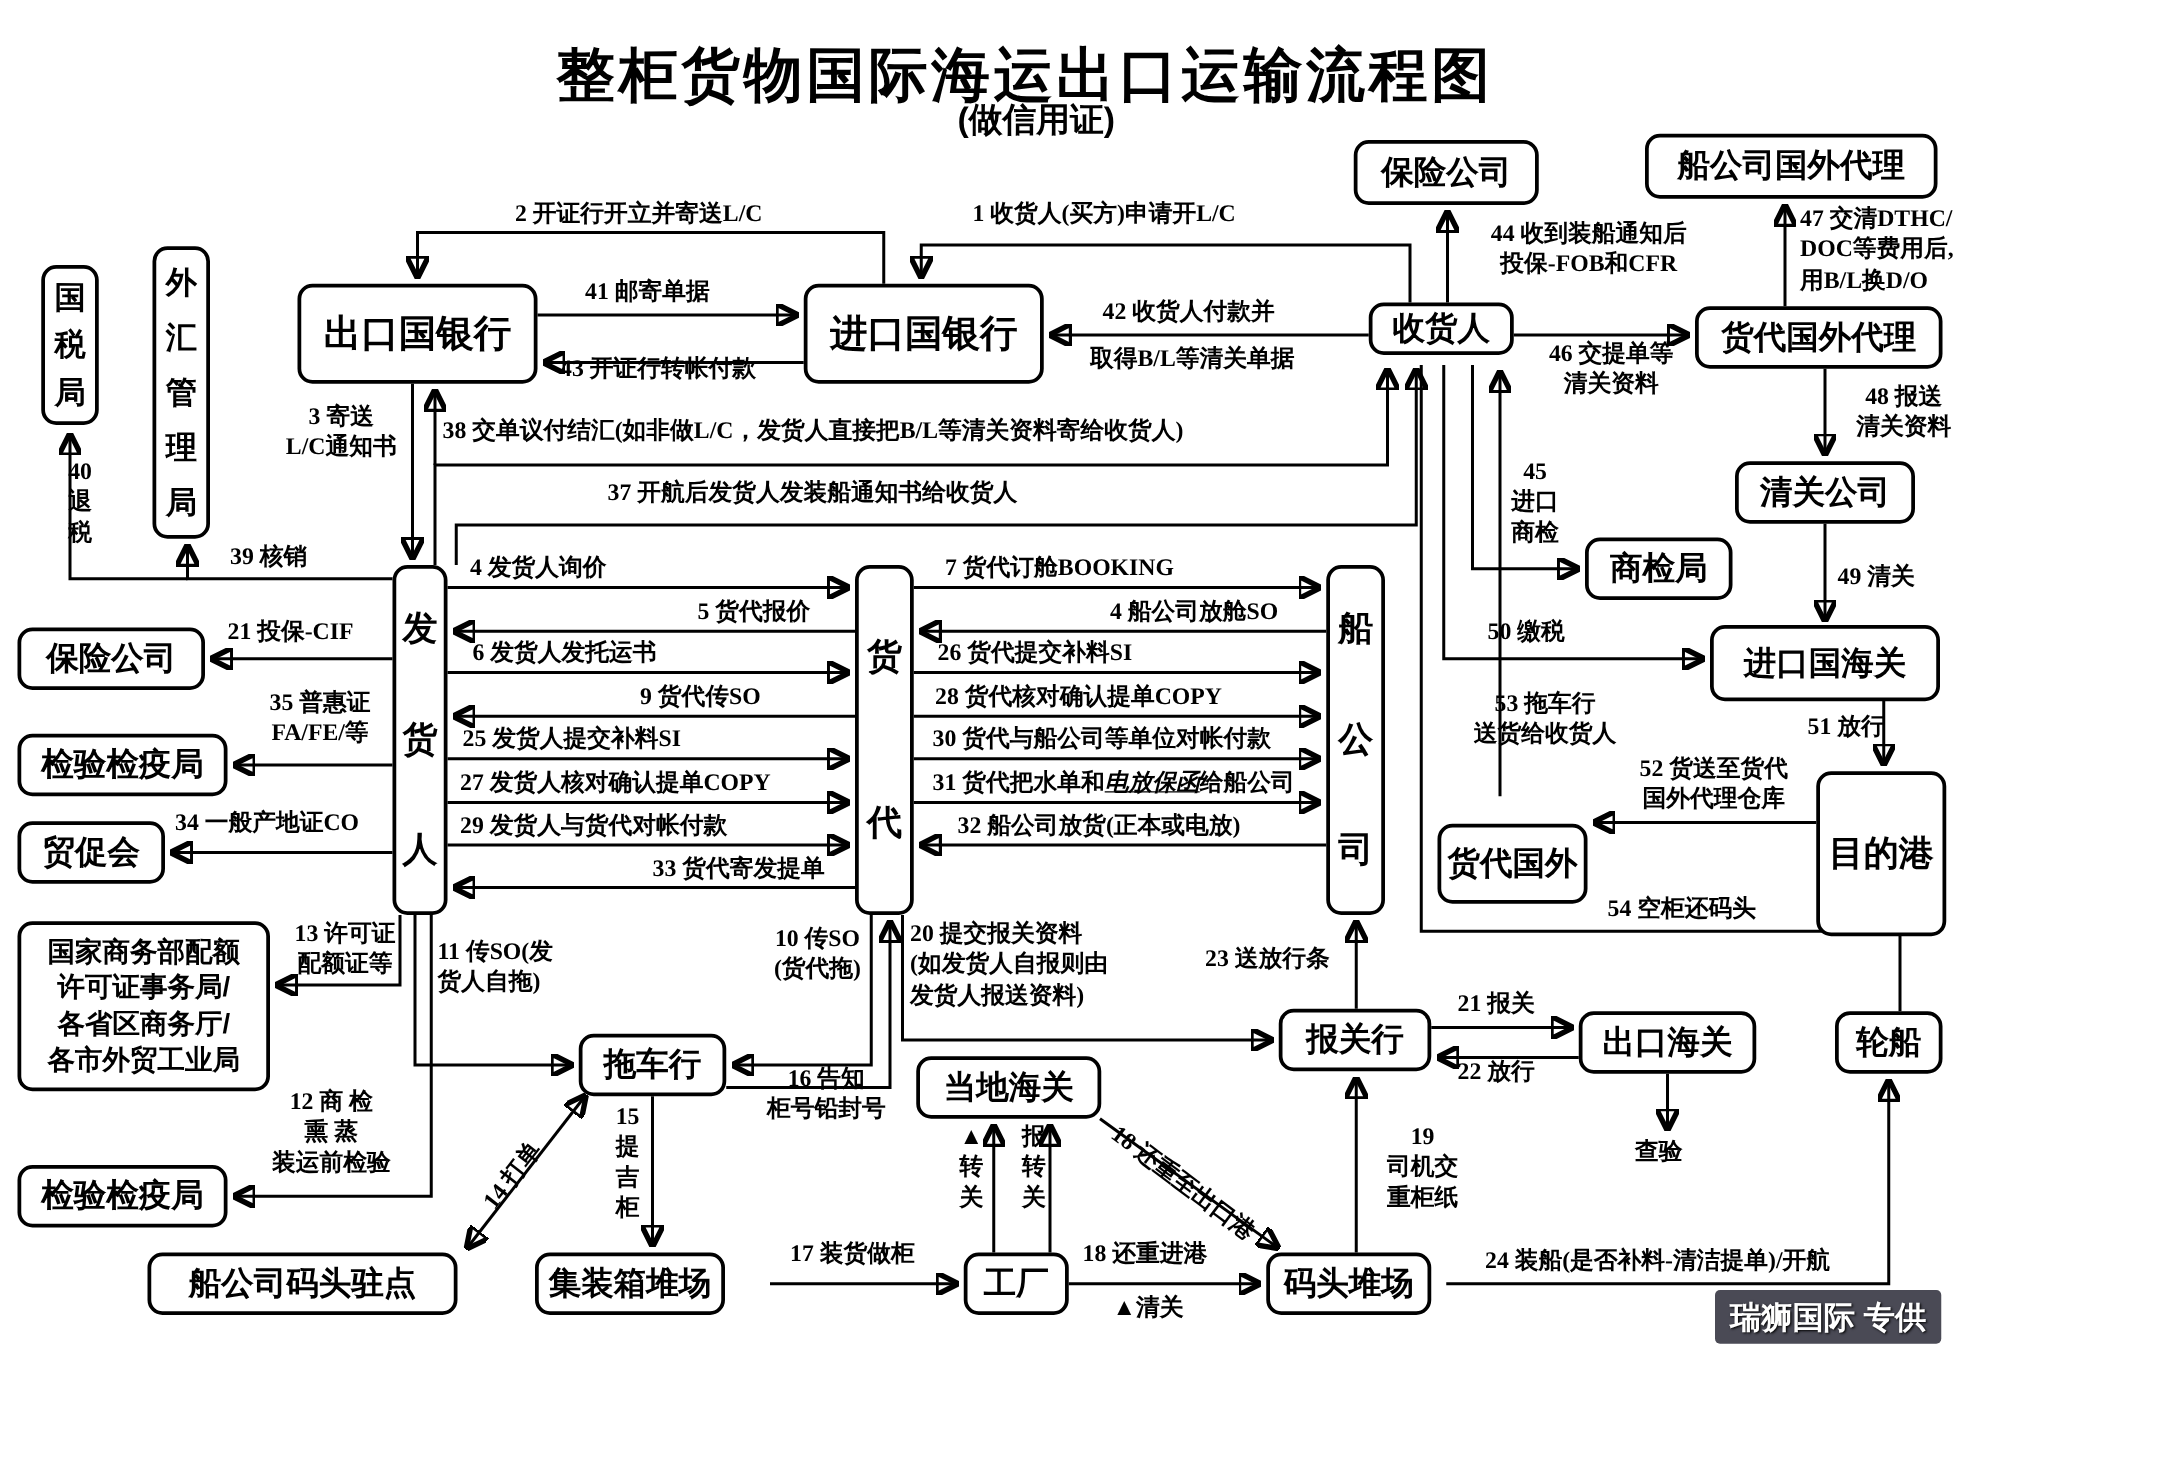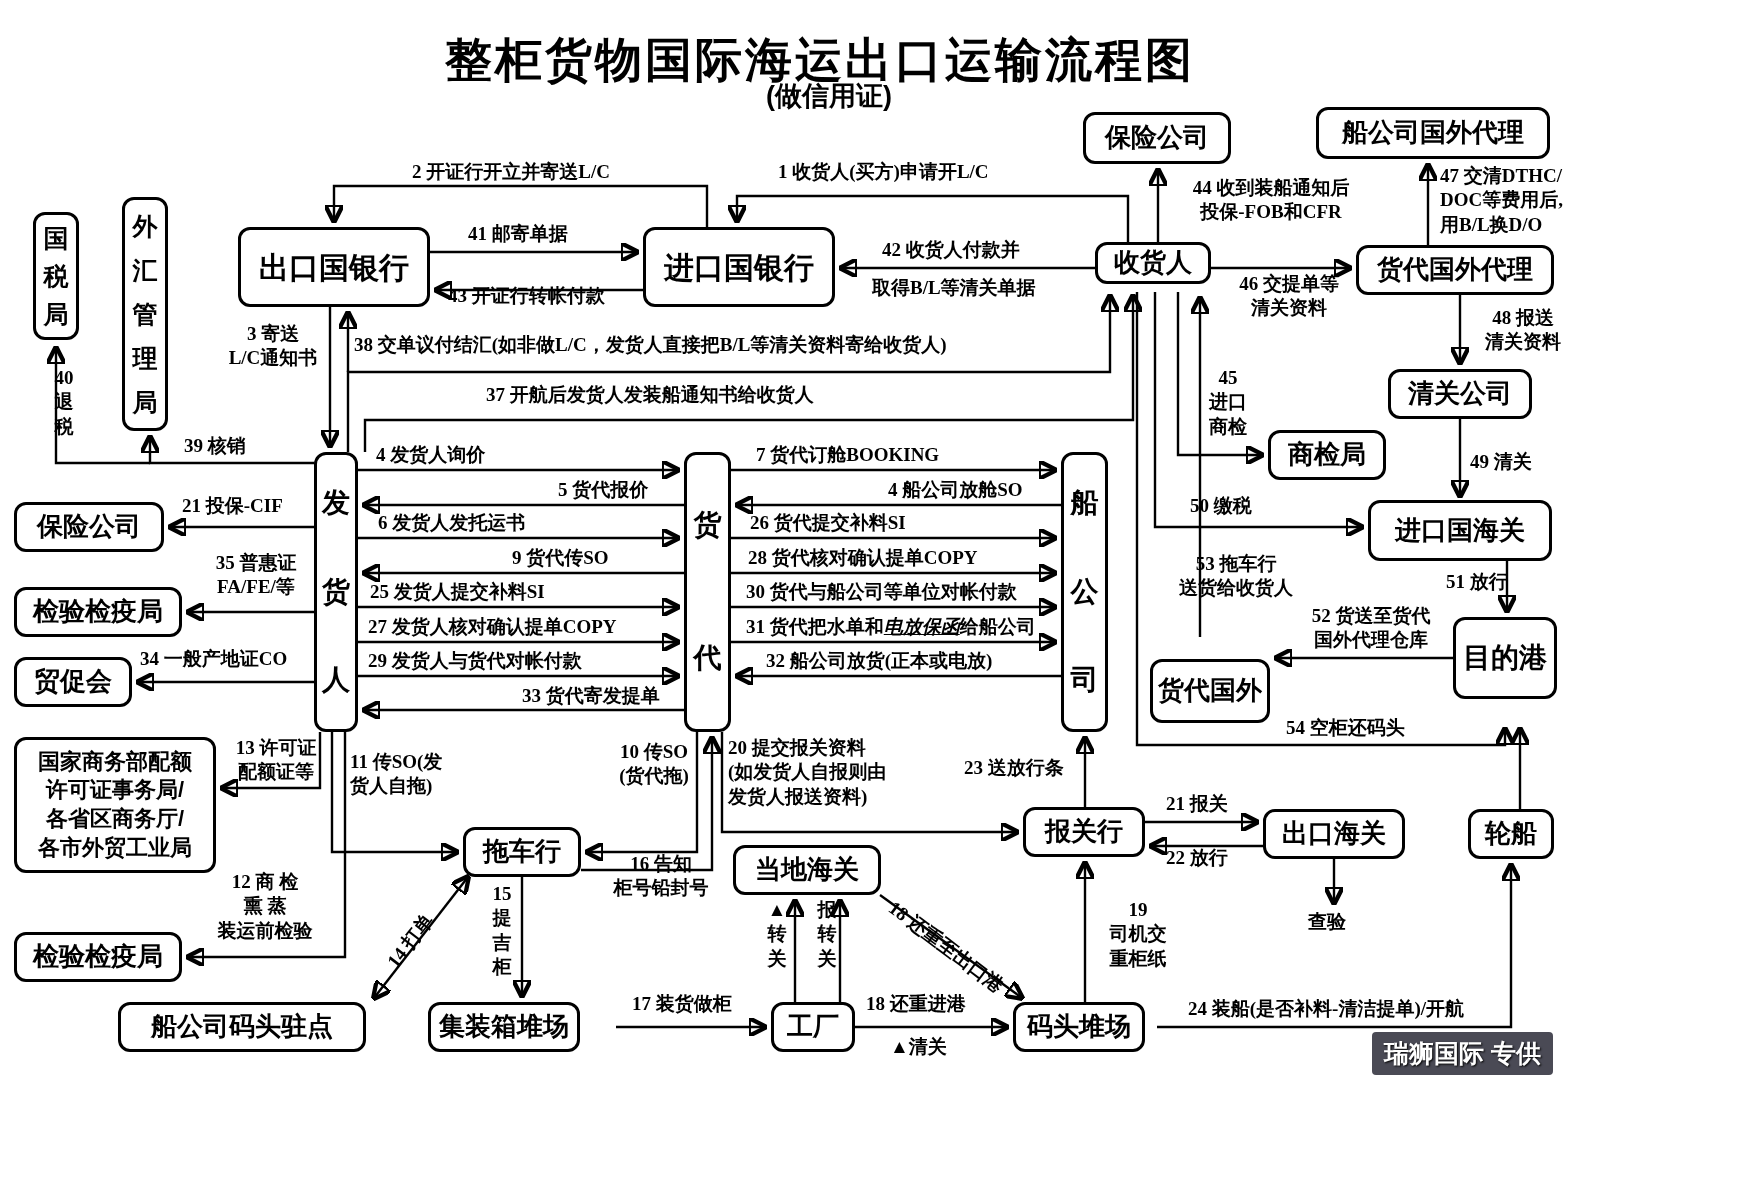--- a/index.html
+++ b/index.html
@@ -124,21 +124,21 @@
 <div class="node" style="left:14px;top:932px;width:168px;height:50px">检验检疫局</div>
 <div class="node" style="left:118px;top:1002px;width:248px;height:50px">船公司码头驻点</div>
 <div class="node" style="left:463px;top:827px;width:118px;height:50px">拖车行</div>
 <div class="node" style="left:428px;top:1002px;width:152px;height:50px">集装箱堆场</div>
 <div class="node" style="left:733px;top:845px;width:148px;height:50px">当地海关</div>
 <div class="node" style="left:771px;top:1002px;width:84px;height:50px">工厂</div>
 <div class="node" style="left:1013px;top:1002px;width:132px;height:50px">码头堆场</div>
 <div class="node" style="left:1023px;top:807px;width:122px;height:50px">报关行</div>
 <div class="node" style="left:1263px;top:809px;width:142px;height:50px">出口海关</div>
 <div class="node" style="left:1150px;top:659px;width:120px;height:64px">货代国外</div>
-<div class="node" style="left:1453px;top:617px;width:104px;height:82px;font-size:28px">目的港</div>
+<div class="node" style="left:1453px;top:617px;width:104px;height:132px;font-size:28px">目的港</div>
 <div class="node" style="left:1468px;top:809px;width:86px;height:50px">轮船</div>
 
 <div class="lbl" style="left:778px;top:160px">1 收货人(买方)申请开L/C</div>
 <div class="lbl" style="left:412px;top:160px">2 开证行开立并寄送L/C</div>
 <div class="lbl center" style="left:208px;top:322px;width:130px">3 寄送
 L/C通知书</div>
 <div class="lbl" style="left:376px;top:443px">4 发货人询价</div>
 <div class="lbl" style="left:558px;top:478px">5 货代报价</div>
 <div class="lbl" style="left:378px;top:511px">6 发货人发托运书</div>
 <div class="lbl" style="left:756px;top:443px">7 货代订舱BOOKING</div>

